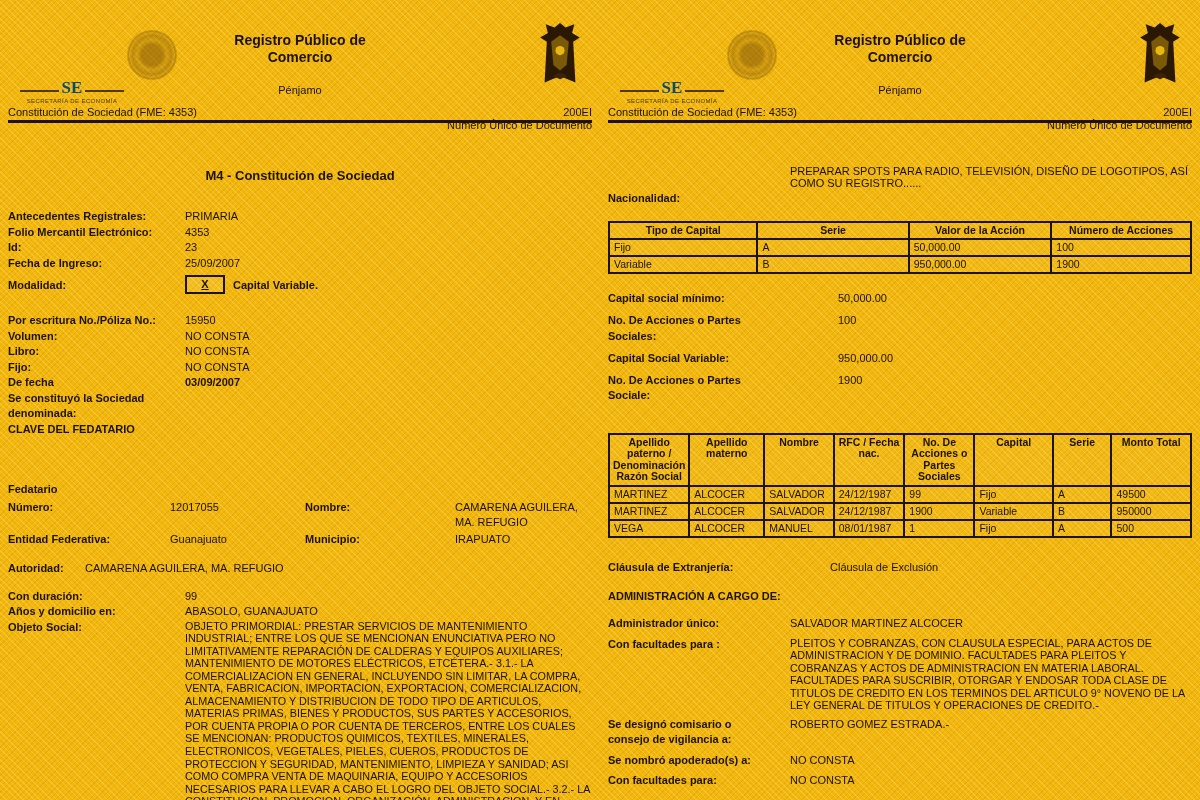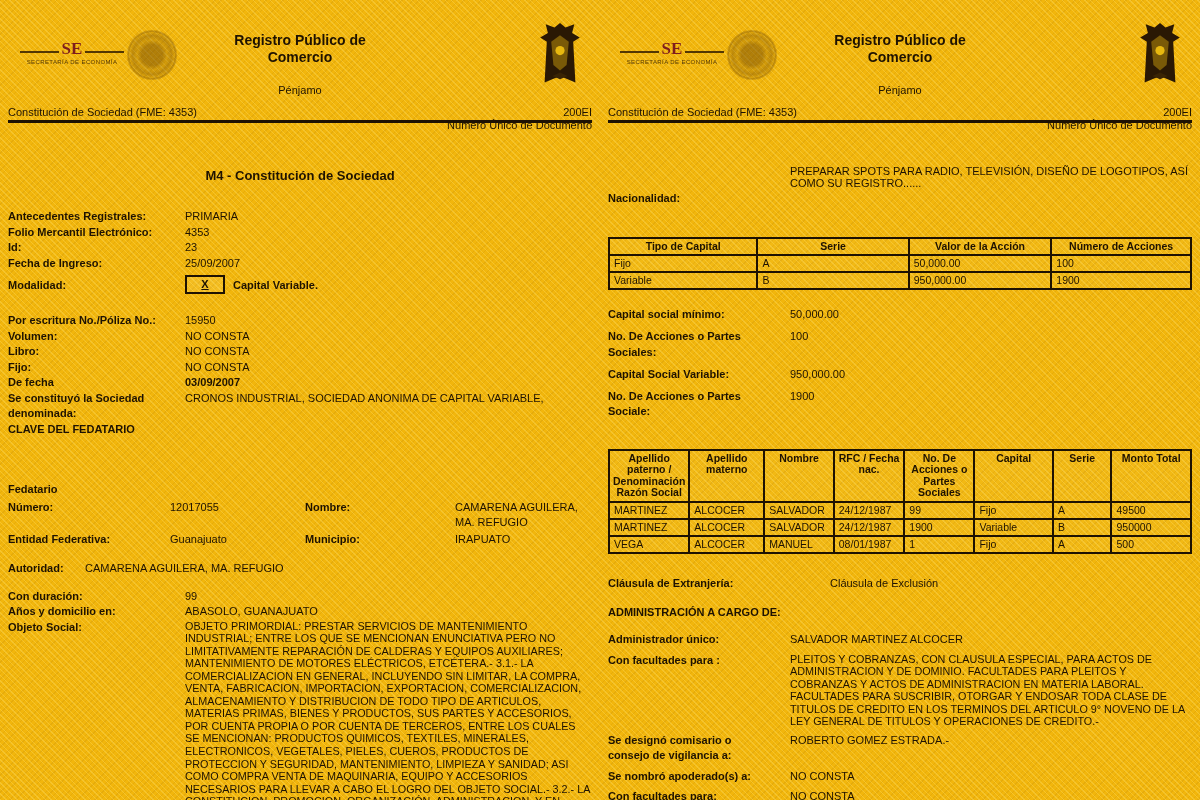--- a/index.html
+++ b/index.html
@@ -13,21 +13,21 @@
       repeating-linear-gradient(135deg, rgba(140,95,0,0.12) 0px, rgba(140,95,0,0.12) 1px, transparent 1px, transparent 4px);
   }
   .pages{display:flex;width:1200px;height:800px;}
   .page{width:600px;height:800px;box-sizing:border-box;position:relative;}
 
   
   .page-header{position:relative;height:132px;}
   .se-logo{position:absolute;left:20px;top:40px;width:104px;}
   .se-row{display:flex;align-items:flex-end;}
   .se-rule{flex:1;border-bottom:2px solid rgba(55,33,0,0.85);margin-bottom:5px;}
-  .se-text{font-family:"Liberation Serif", serif;font-size:17px;font-weight:bold;color:#7f1d1d;padding:0 3px;line-height:18px;}
+  .se-text{font-family:"Liberation Serif", serif;font-size:17px;font-weight:bold;color:#0c4a6e;padding:0 3px;line-height:18px;margin-top:39px;}
   .se-caption{font-size:6px;letter-spacing:0.4px;color:rgba(55,33,0,0.85);text-align:center;margin-top:1px;white-space:nowrap;overflow:hidden;}
   .seal{position:absolute;left:126px;top:28px;width:52px;height:54px;border-radius:50%;
     background:radial-gradient(circle at 50% 50%,
       rgba(112,72,6,0.50) 0 28%,
       rgba(112,72,6,0.22) 40%,
       rgba(112,72,6,0.40) 52%,
       rgba(112,72,6,0.18) 60%,
       rgba(112,72,6,0.38) 61% 64%,
       transparent 68%);}
   .header-title{position:absolute;left:0;right:0;top:32px;text-align:center;font-size:14px;font-weight:bold;line-height:17px;}
@@ -68,23 +68,23 @@
 
   
   .cont-para{margin:33px 0 0 182px;width:402px;}
   .frow-r .flabel{flex:0 0 182px;}
   .nac-row{margin-top:2px;}
   .rtable{width:100%;border-collapse:collapse;margin-top:0;background:rgba(255,235,150,0.06);}
   .rtable,.rtable th,.rtable td{border:2px solid #1e1202;}
   .rtable{border-width:2.5px;}
   .rtable th{font-size:10.5px;font-weight:bold;text-align:center;padding:2px 3px;vertical-align:top;line-height:11.5px;}
   .rtable td{font-size:10.5px;padding:1px 4px;vertical-align:top;line-height:13px;}
-  .cap-table-wrap{margin-top:30px;}
+  .cap-table-wrap{margin-top:14px;}
   .cap-fields{margin-top:17px;}
-  .cap-fields .frow{margin-bottom:6.5px;}
+  .cap-fields .frow{margin-bottom:6.5px;gap:48px;}
   .sh-table-wrap{margin-top:29px;}
   .extr-row{margin-top:22px;gap:40px;}
   .admin-heading{font-weight:bold;margin-top:14px;line-height:15px;}
   .admin-fields{margin-top:12px;}
   .admin-fields .frow{margin-bottom:5px;align-items:flex-start;}
   .admin-fields .fval{max-width:404px;}
 </style>
 </head>
 <body>
 
@@ -162,21 +162,20 @@
         <div class="frow">
           <span class="flabel">Fijo:</span>
           <span class="fval">NO CONSTA</span>
         </div>
         <div class="frow">
           <span class="flabel">De fecha</span>
           <span class="fval bold-val">03/09/2007</span>
         </div>
         <div class="frow">
           <span class="flabel">Se constituyó la Sociedad denominada:</span>
-          <span class="fval">CRONOS INDUSTRIAL, SOCIEDAD ANONIMA DE CAPITAL VARIABLE,</span>
         </div>
       </div>
 
       <div class="clave">CLAVE DEL FEDATARIO</div>
 
       <div class="fed-section">
         <div class="fed-title">Fedatario</div>
         <div class="fed-row">
           <span class="fed-l1">Número:</span>
           <span class="fed-v1">12017055</span>

